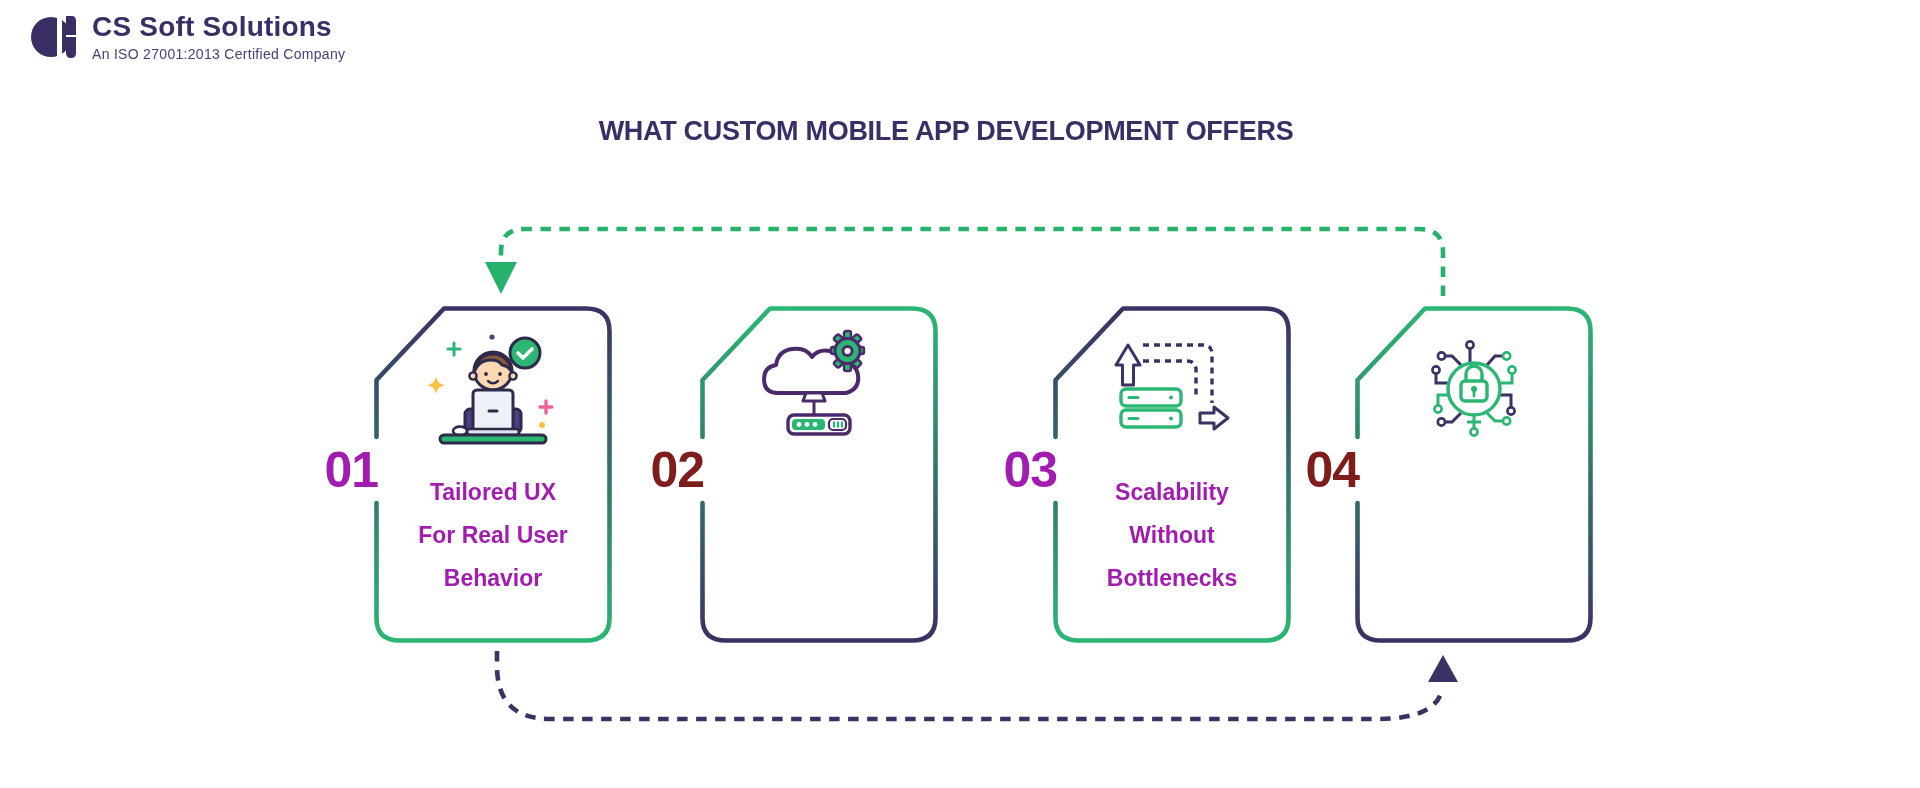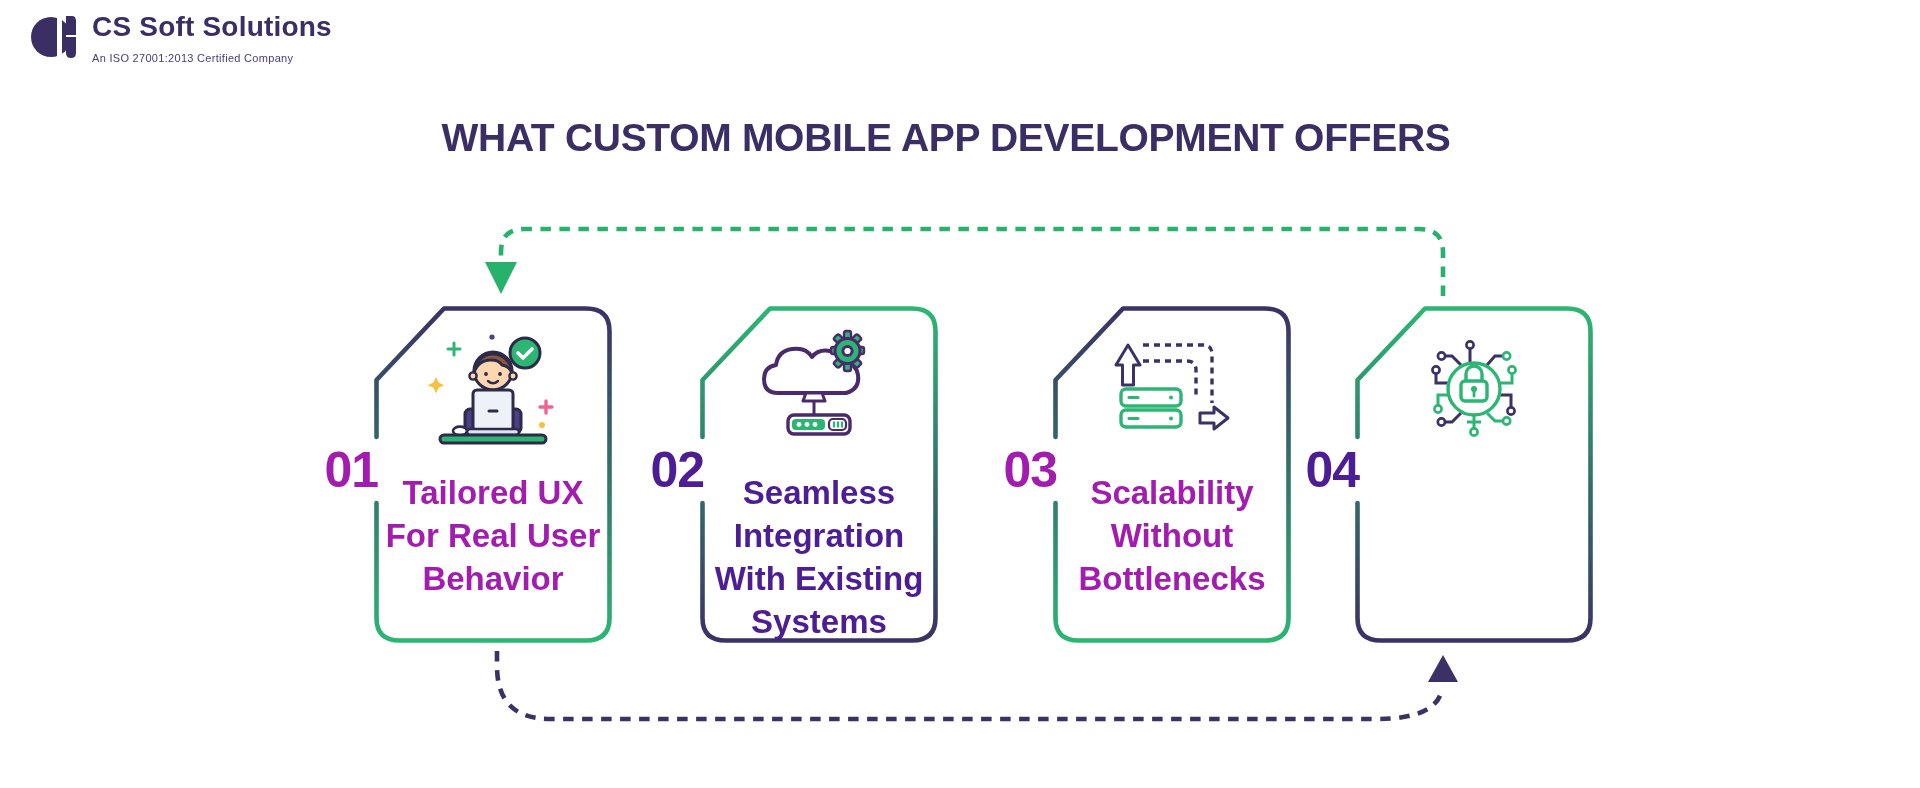--- a/index.html
+++ b/index.html
@@ -3,43 +3,43 @@
 <meta charset="utf-8">
 <style>
   * { margin:0; padding:0; box-sizing:border-box; }
   body { background:#ffffff; font-family:"Liberation Sans", sans-serif; }
   .canvas { position:relative; width:1892px; height:788px; background:#ffffff; overflow:hidden; }
 
   
   .logo { position:absolute; left:30px; top:10px; display:flex; align-items:flex-start; }
   .logo-mark { width:52px; height:54px; margin-right:10px; }
   .logo-text .logo-name { font-size:28px; font-weight:700; color:#3b2e64; letter-spacing:0.2px; line-height:34px; }
-  .logo-text .logo-tagline { font-size:11px; font-weight:400; color:#4a3d76; letter-spacing:0.3px; margin-top:8px; }
+  .logo-text .logo-tagline { font-size:14px; font-weight:400; color:#4a3d76; letter-spacing:0.3px; margin-top:2px; }
 
   
   .title { position:absolute; top:116px; left:0; width:100%; text-align:center;
-           font-size:39px; font-weight:800; letter-spacing:-0.3px; color:#3b2e64; }
+           font-size:27px; font-weight:800; letter-spacing:-0.3px; color:#3b2e64; }
 
   
   .connectors { position:absolute; left:0; top:0; width:1920px; height:788px; pointer-events:none; }
 
   
   .card { position:absolute; top:306px; width:238px; height:337px; }
   .card-1 { left:374px; }
   .card-2 { left:700px; }
   .card-3 { left:1053px; }
   .card-4 { left:1355px;padding-left:32px; }
   .card-border { position:absolute; left:0; top:0; width:238px; height:337px; }
   .card-number { position:absolute; left:-62px; width:66px; top:136px; text-align:right;
                  font-size:50px; font-weight:800; letter-spacing:-1px; line-height:56px; }
   .card-icon { position:absolute; left:44px; top:22px; width:150px; height:122px; }
   .card-label { position:absolute; left:8px; top:165px; width:222px; text-align:center;
-                font-size:33px; font-weight:700; line-height:43px; white-space:pre-line; }
+                font-size:23px; font-weight:700; line-height:43px; white-space:pre-line; }
   .accent-purple { color:#a21caf; }
-  .accent-green  { color:#4c1d95; }
+  .accent-green  { color:#7f1d1d; }
 </style>
 </head>
 <body>
 
 <div class="canvas">
 
   <div class="logo">
     <svg class="logo-mark" viewBox="0 0 52 54">
       <circle cx="21" cy="27" r="20" fill="#3b2e64"></circle>
       <rect x="27" y="4" width="5" height="46" fill="#ffffff"></rect>
@@ -137,24 +137,20 @@
       <path d="M70 72 V 86" stroke="#4a2a6b" stroke-width="3"></path>
       <rect x="44" y="86" width="62" height="19" rx="6" fill="#ffffff" stroke="#4a2a6b" stroke-width="3.4"></rect>
       <rect x="48" y="90" width="33" height="11" rx="4" fill="#2bb673"></rect>
       <circle cx="55" cy="95.5" r="2.4" fill="#ffffff"></circle>
       <circle cx="63" cy="95.5" r="2.4" fill="#ffffff"></circle>
       <circle cx="71" cy="95.5" r="2.4" fill="#ffffff"></circle>
       <rect x="85" y="90" width="17" height="11" rx="4" fill="#ffffff" stroke="#4a2a6b" stroke-width="2.2"></rect>
       <path d="M90 92.5 v6 M94 92.5 v6 M98 92.5 v6" stroke="#2bb673" stroke-width="2.2"></path>
     </svg>
     <div class="card-number accent-green">02</div>
-    <div class="card-label accent-green">Seamless
-Integration
-With Existing
-Systems</div>
   </div>
 
   <div class="card card-3">
     <svg class="card-border" viewBox="0 0 238 337">
       <defs>
         <linearGradient id="grad3" x1="0" y1="0" x2="0" y2="1">
           <stop offset="0" stop-color="#3b3164"></stop>
             <stop offset="1" stop-color="#2bb673"></stop>
         </linearGradient>
       </defs>

